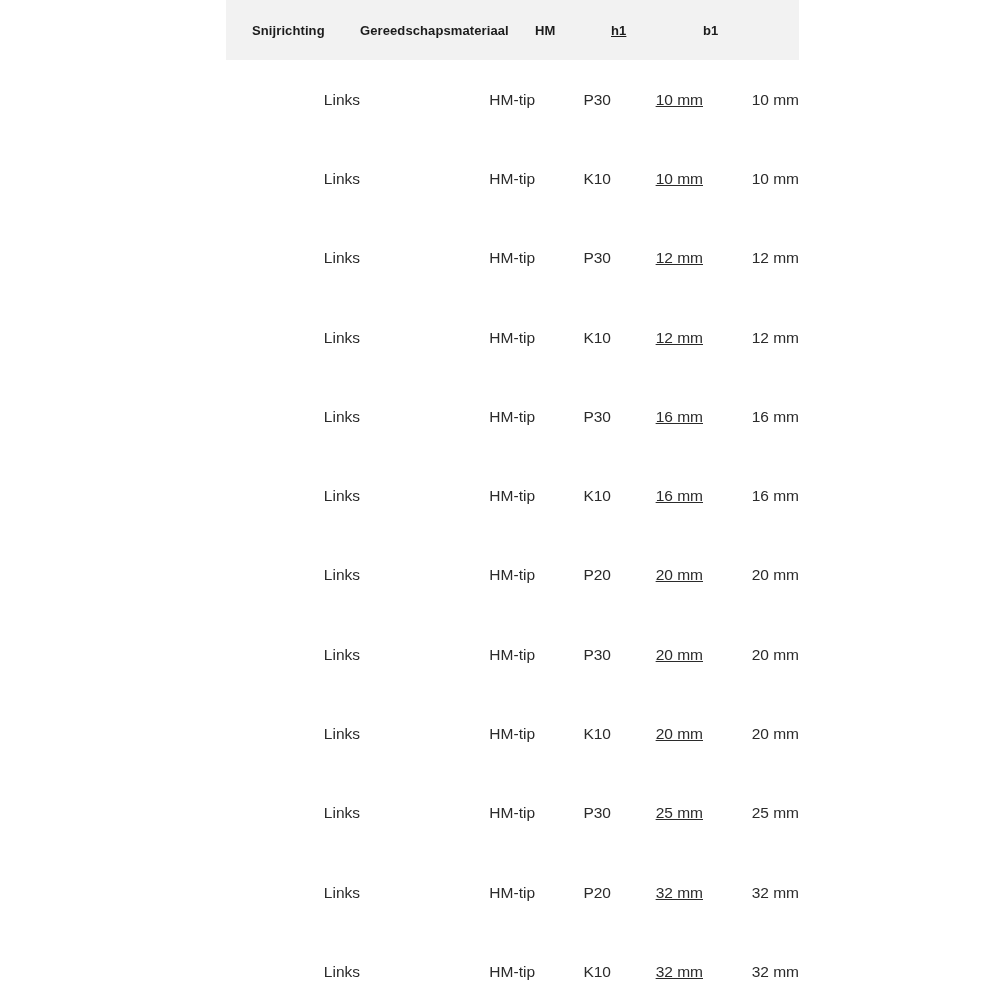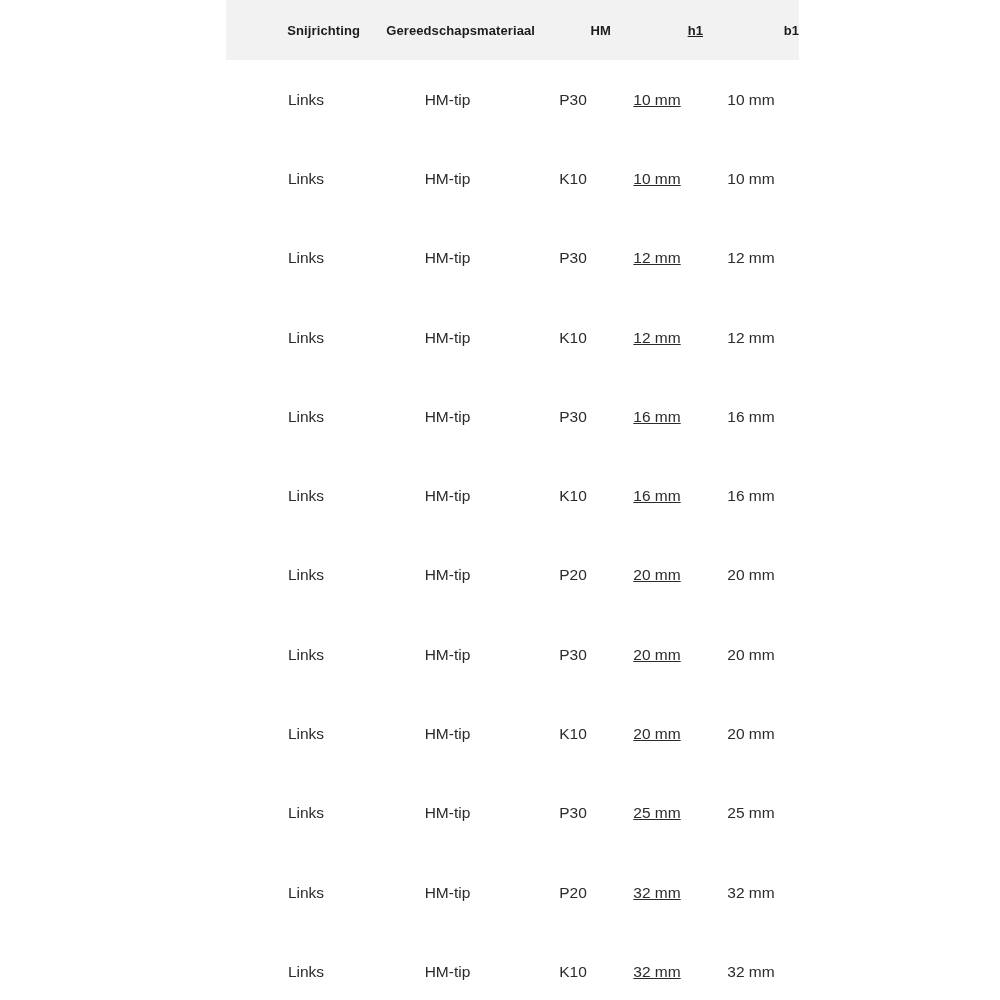--- a/index.html
+++ b/index.html
@@ -33,33 +33,33 @@
     table-layout: fixed;
   }
 
   table.spec-table thead tr {
     background: #f2f2f2;
   }
 
   table.spec-table thead th {
     height: 60px;
     padding: 0;
-    text-align: right;
+    text-align: left;
     vertical-align: middle;
     font-size: 13px;
     font-weight: 700;
     color: #1c1c1c;
     letter-spacing: 0.1px;
     white-space: nowrap;
   }
 
   table.spec-table tbody td {
     height: 79.3px;
     padding: 0;
-    text-align: center;
+    text-align: right;
     vertical-align: middle;
     font-size: 15.5px;
     font-weight: 400;
     color: #2b2b2b;
     white-space: nowrap;
     background: #ffffff;
   }
 
   table.spec-table tbody tr:last-child td {
     border-bottom: 2px solid #f0f0f0;

